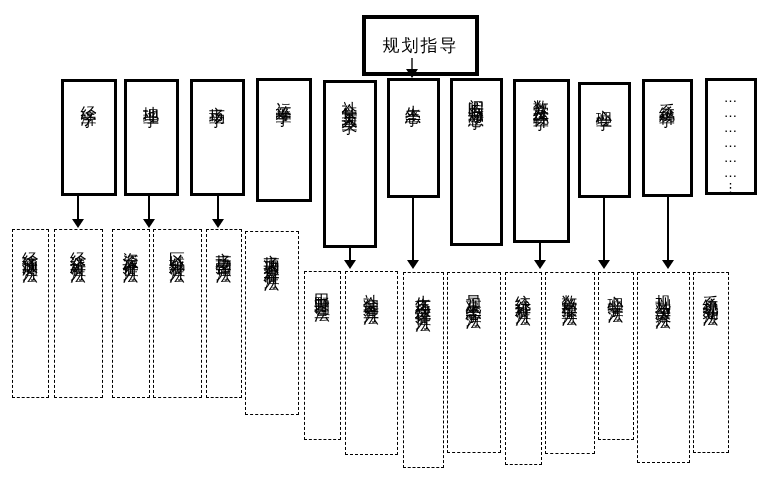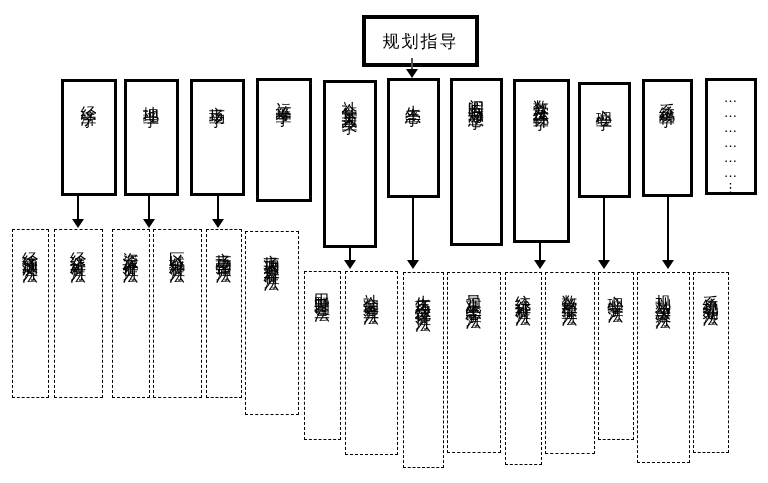--- a/index.html
+++ b/index.html
@@ -58,21 +58,21 @@
     border-right: 6px solid transparent;
     border-top: 9px solid #000;
   }
   .arrow.gray .shaft { background: #555; }
 </style>
 </head>
 <body>
 
 <div id="canvas">
 
-  <div class="box titlebox" style="left:362px; top:15px; width:117px; height:52px;">
+  <div class="box titlebox" style="left:362px; top:15px; width:117px; height:61px;">
     <span>规划指导</span>
   </div>
 
   <div class="arrow gray" style="left:406px; top:58px; height:20px;">
     <div class="shaft"></div>
     <div class="head"></div>
   </div>
 
   <div class="box solidbox" style="left:61px; top:79px; width:56px; height:117px;">
     <span class="vtext">经济学</span>

